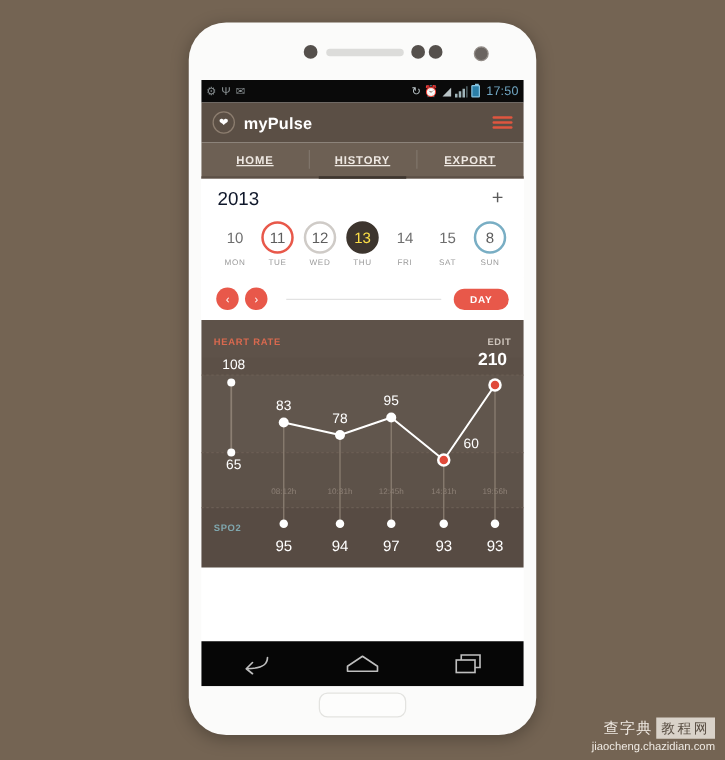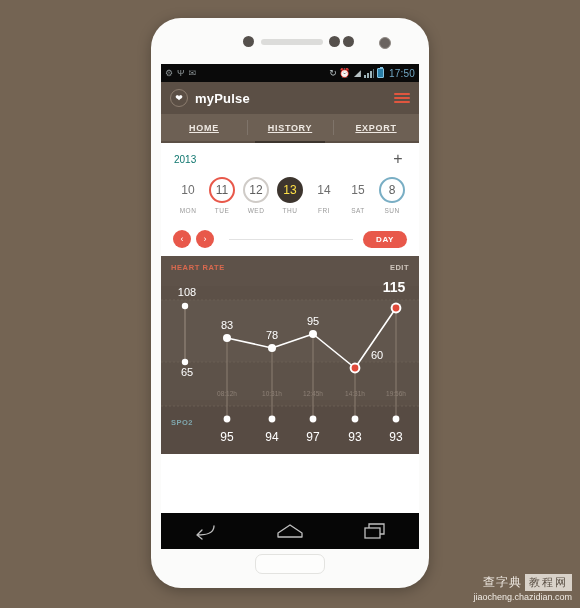--- a/index.html
+++ b/index.html
@@ -142,21 +142,21 @@
     height:2px; background:#3d352e;
   }
 
   
   #year-row {
     height: 32px;
     display: flex; align-items: center;
     padding: 0 13px;
     background: #fff;
   }
-  #year-label { color: #0f766e; font-size: 10px; }
+  #year-label { color: #0f172a; font-size: 15px; }
   #add-button {
     margin-left: auto;
     color: #5a5a5a; font-size: 16px; line-height: 1;
     width: 16px; text-align: center;
   }
 
   
   #day-strip {
     display: flex;
     padding: 2px 10px 8px 10px;
@@ -220,21 +220,21 @@
     height: 198px;
     background: #5c5047;
     overflow: hidden;
   }
   .band {
     position: absolute; left: 0; right: 0;
   }
   #chart-header {
     position: absolute; left: 0; right: 0; top: 0;
     height: 22px;
-    display: flex; align-items: center;
+    display: flex; align-items: flex-end;
     padding: 0 10px;
     z-index: 5;
   }
   #chart-title { color: #d9694f; font-size: 7.5px; font-weight: bold; letter-spacing: .6px; }
   #edit-button { margin-left: auto; color: #cfc6bd; font-size: 7.5px; font-weight: bold; letter-spacing: .5px; }
 
   #plot-svg { position: absolute; left: 0; top: 0; z-index: 3; }
   .pt-label {
     position: absolute;
     color: #ffffff;
@@ -436,21 +436,21 @@
         <circle cx="235" cy="163" r="3.4" fill="#ffffff"></circle>
       </svg>
 
       <div class="pt-label" style="left:26px;top:30px;">108</div>
       <div class="pt-label" style="left:26px;top:110px;">65</div>
 
       <div class="pt-label" style="left:66px;top:63px;">83</div>
       <div class="pt-label" style="left:111px;top:73px;">78</div>
       <div class="pt-label" style="left:152px;top:59px;">95</div>
       <div class="pt-label" style="left:188px;top:93px;margin-left:28px;">60</div>
-      <div class="pt-label big" style="left:233px;top:23px;">115</div>
+      <div class="pt-label big" style="left:233px;top:23px;">210</div>
 
       <div class="pt-label" style="left:66px;top:134px;font-size:6.5px;color:#8d8076;">08:12h</div>
       <div class="pt-label" style="left:111px;top:134px;font-size:6.5px;color:#8d8076;">10:31h</div>
       <div class="pt-label" style="left:152px;top:134px;font-size:6.5px;color:#8d8076;">12:45h</div>
       <div class="pt-label" style="left:194px;top:134px;font-size:6.5px;color:#8d8076;">14:31h</div>
       <div class="pt-label" style="left:235px;top:134px;font-size:6.5px;color:#8d8076;">19:56h</div>
 
       <div id="spo2-row">
         <div id="spo2-label">SPO2</div>
         <div class="spo2-val" style="left:66px;">95</div>

